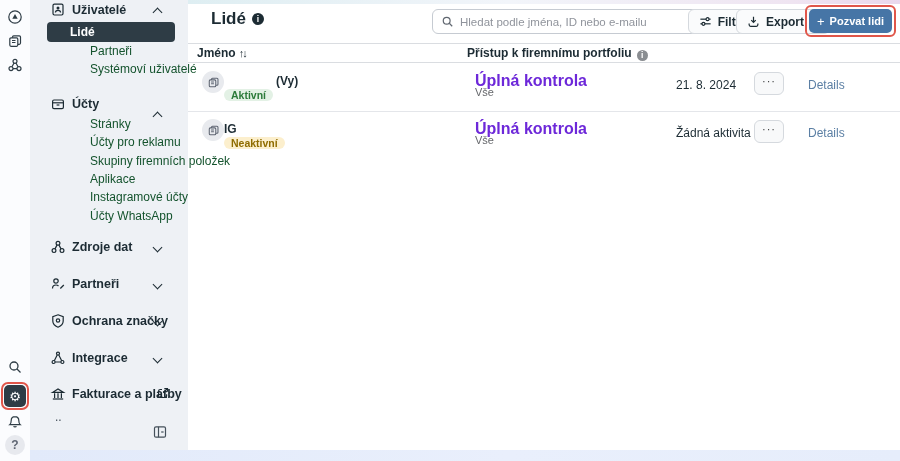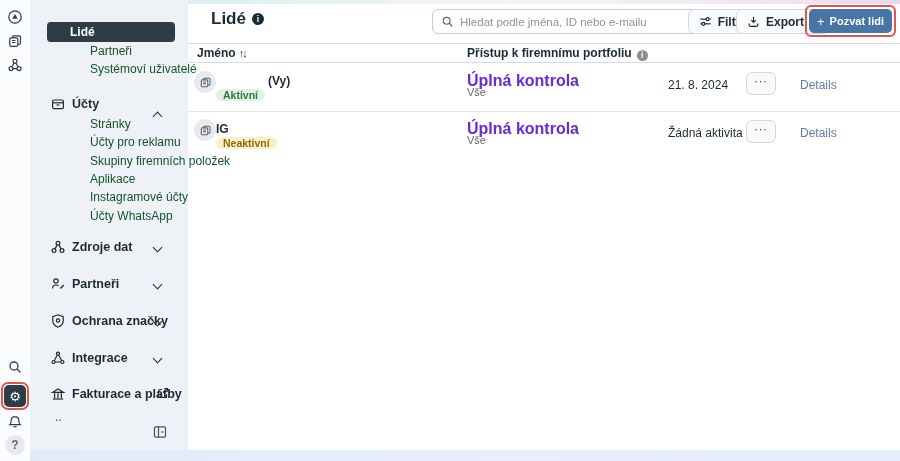--- a/index.html
+++ b/index.html
@@ -64,21 +64,21 @@
   .btn-invite { display:inline-flex; align-items:center; gap:5px; height:24px; padding:0 8px;
                 background:#4675a6; color:#fff; border:none; border-radius:5px;
                 font-size:11px; font-weight:700; cursor:pointer; white-space:nowrap;
                 font-family:"Liberation Sans","DejaVu Sans",sans-serif; }
   .plus-glyph { font-size:13px; font-weight:400; line-height:1; }
 
   .hline { position:absolute; left:0; width:712px; height:1px; background:#dadde1; }
   .col-head { position:absolute; top:46px; font-size:12px; font-weight:700; color:#1c2b33; white-space:nowrap; }
   .sort-glyph { font-size:11px; color:#1c2b33; margin-left:3px; letter-spacing:-2px; cursor:pointer; }
 
-  .row { position:absolute; left:0; width:596px; }
+  .row { position:absolute; left:8px; width:596px; }
   .avatar { position:absolute; left:6px; width:22px; height:22px; border-radius:50%; background:#e8eaee;
             display:flex; align-items:center; justify-content:center; }
   .cell-name { position:absolute; font-size:12px; font-weight:600; color:#1c2b33; }
   .badge { position:absolute; left:28px; font-size:10.5px; font-weight:700; padding:0 7px; border-radius:9px; }
   .badge.active   { background:#e3f1e5; color:#2b7a39; }
   .badge.inactive { background:#fcefcd; color:#8f6c00; }
   .cell-access { position:absolute; left:279px; font-size:16px; color:#6d28d9;font-weight:bold; }
   .cell-scope  { position:absolute; left:279px; font-size:11px; color:#65676b; }
   .cell-last   { position:absolute; left:480px; font-size:12px; color:#1c2b33; white-space:nowrap; }
   .details-link { position:absolute; left:612px; font-size:12px; color:#5b7fa4; cursor:pointer; }
@@ -128,20 +128,31 @@
     <svg width="16" height="16" viewBox="0 0 16 16" fill="none" stroke="#2e3c45" stroke-width="1.2">
         <path d="M8 2.6 c-2.4 0 -3.8 1.7 -3.8 4 0 2.6 -0.8 3.5 -1.4 4 h10.4 c-0.6 -0.5 -1.4 -1.4 -1.4 -4 0 -2.3 -1.4 -4 -3.8 -4 Z"></path>
         <path d="M6.7 12.2 c0.2 1 2.4 1 2.6 0"></path>
       </svg>
   </div>
   <div class="help-circle">?</div>
 </div>
 
 <div class="sidebar">
 
+  <div class="s-row" style="top:1px">
+    <span class="s-ic">
+      <svg width="16" height="16" viewBox="0 0 16 16" fill="none" stroke="#1c2b33" stroke-width="1.2">
+          <rect x="3" y="2.2" width="10" height="10.8" rx="1.4"></rect>
+          <circle cx="8" cy="6" r="1.5" fill="#1c2b33" stroke="none"></circle>
+          <path d="M5.4 10.6 c0-1.5 1.2-2.3 2.6-2.3 s2.6 0.8 2.6 2.3"></path>
+        </svg>
+    </span>
+    <span class="s-head-label">Uživatelé</span>
+    <span class="chev up"></span>
+  </div>
 
   <div class="s-selected">
     <span>Lidé</span>
   </div>
 
   <div class="s-row" style="top:42px">
     <span class="s-item-label">Partneři</span>
   </div>
   <div class="s-row" style="top:60px">
     <span class="s-item-label">Systémoví uživatelé</span>

